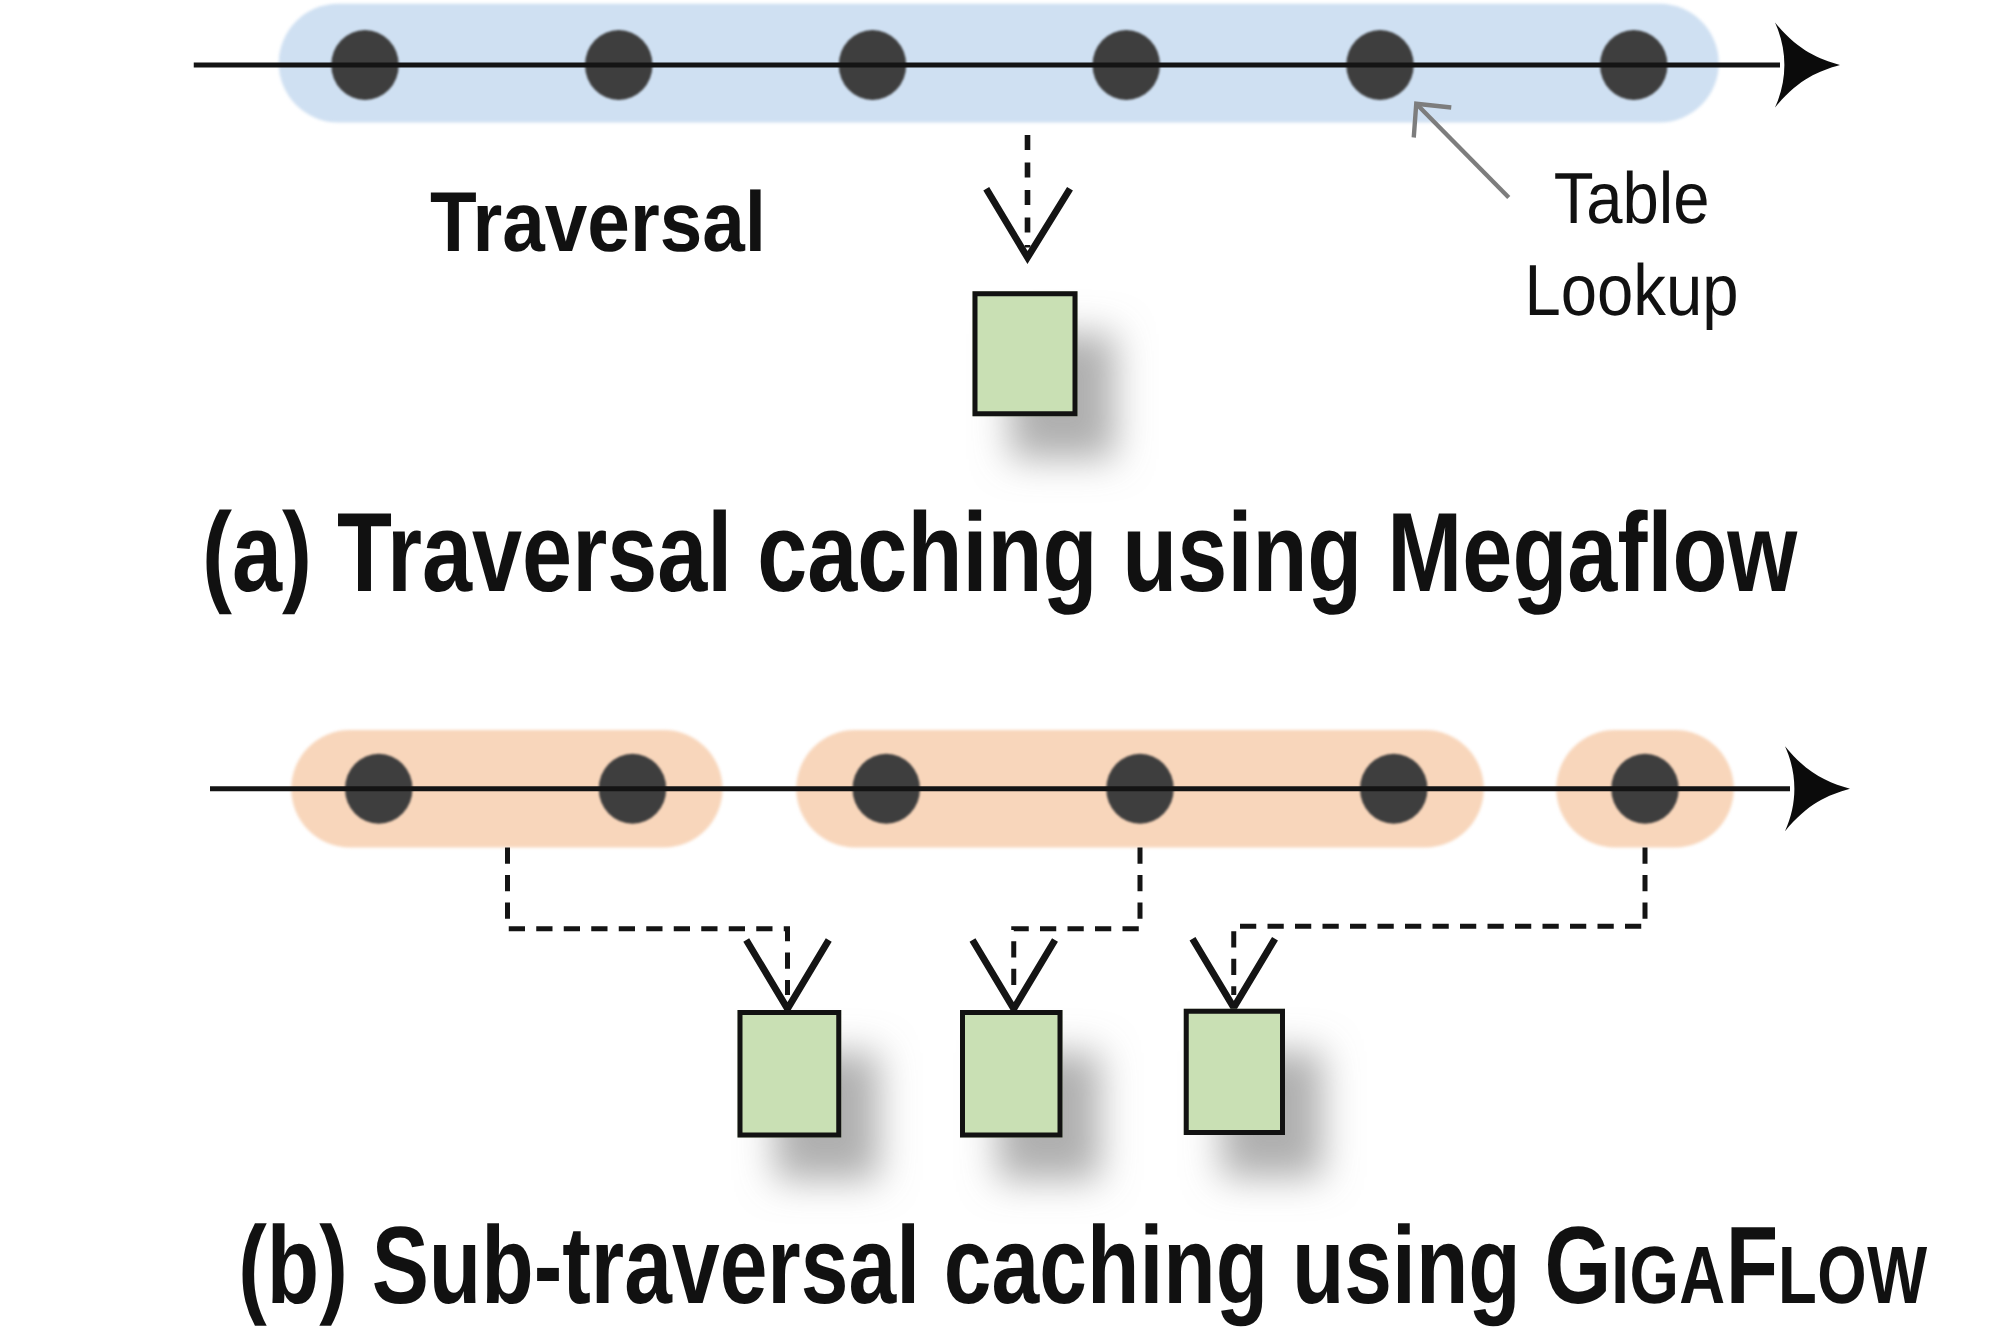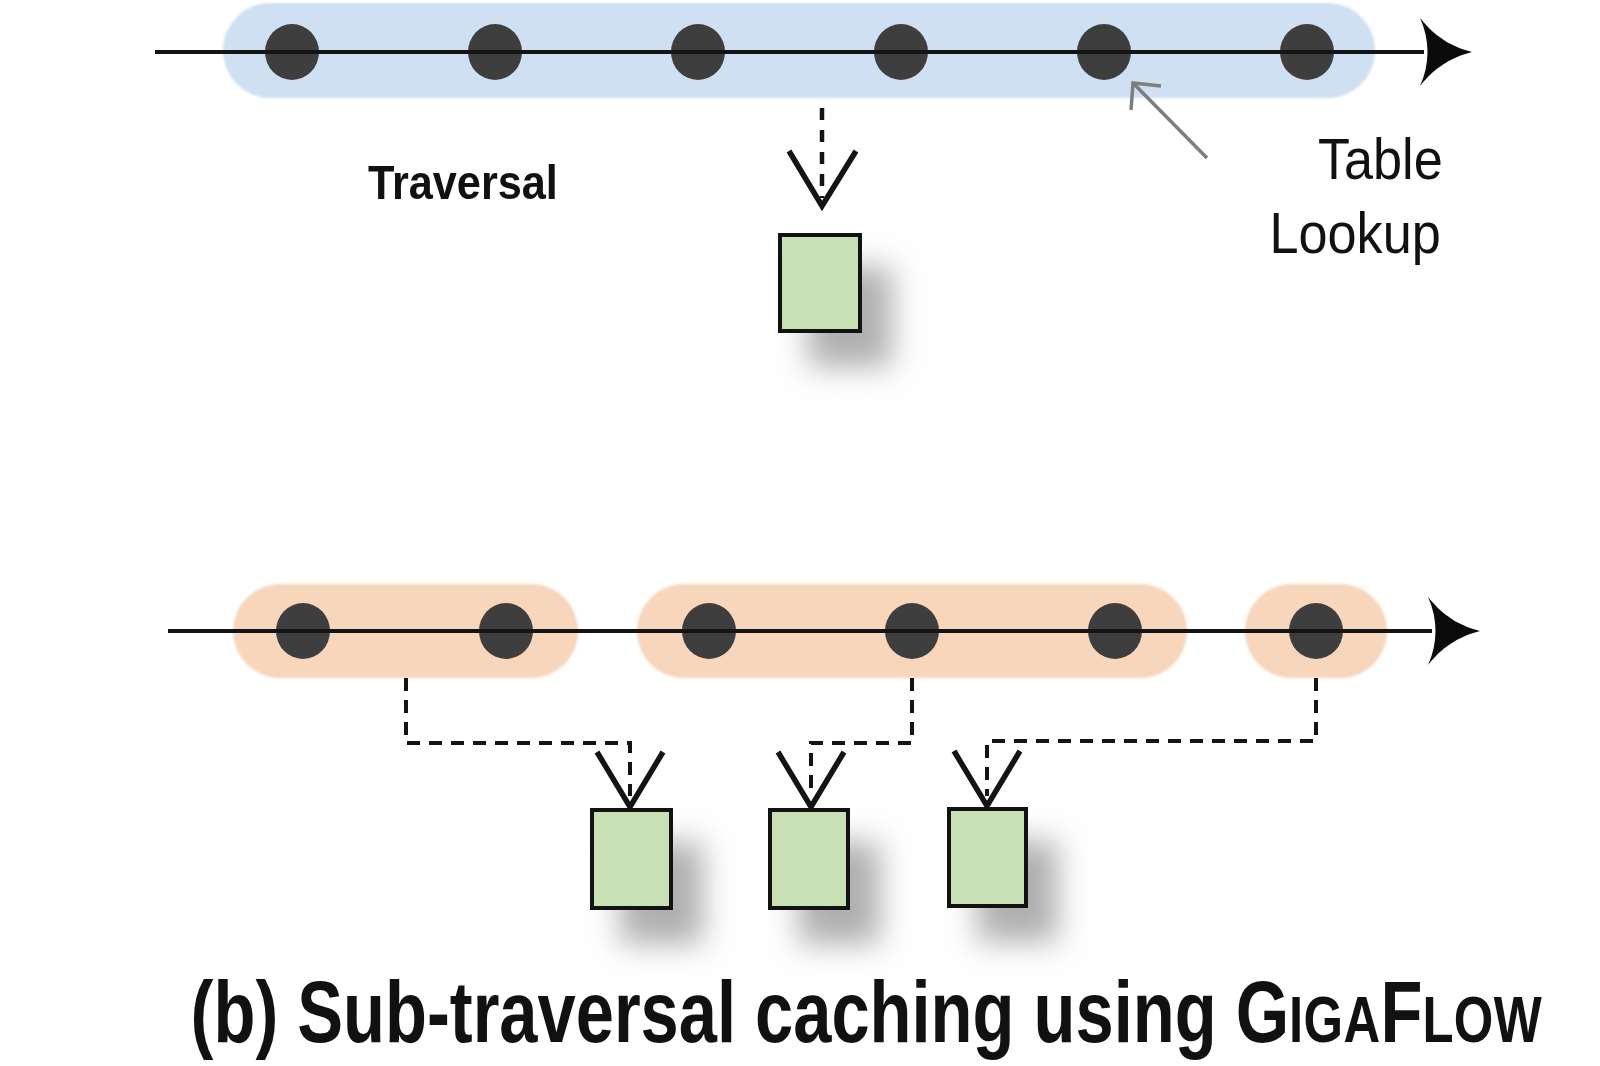--- a/index.html
+++ b/index.html
@@ -16,21 +16,21 @@
   .pill-a{background:var(--traversal-highlight);border-radius:48px;}
   .pill-b{background:var(--sub-traversal-highlight);border-radius:47px;}
   .dot{position:absolute;width:54px;height:56px;border-radius:50%;
        background:var(--node-dot);filter:blur(.7px);}
   svg.layer{position:absolute;left:0;top:0;z-index:3;}
   .cache-square{position:absolute;background:var(--cache-table-fill);
        border:4px solid #121212;z-index:4;
        box-shadow:30px 34px 30px rgba(110,110,110,.55);}
   .fig-label{position:absolute;z-index:5;font-weight:700;white-space:nowrap;}
   .fig-label .sq{display:inline-block;transform-origin:left center;}
-  .annotation{position:absolute;z-index:5;text-align:right;font-weight:400;white-space:nowrap;}
+  .annotation{position:absolute;z-index:5;text-align:center;font-weight:400;white-space:nowrap;}
   .annotation .sq{display:inline-block;transform:scaleX(.9);transform-origin:center;}
   .caption{position:absolute;left:0;width:1600px;text-align:center;z-index:5;
            font-weight:700;white-space:nowrap;line-height:1;}
   .caption .sq{display:inline-block;transform-origin:center;}
   .smallcaps{font-size:.74em;letter-spacing:.5px;}
 </style>
 </head>
 <body>
 
 <div id="canvas" style="--traversal-highlight: #cfe0f2; --sub-traversal-highlight: #f8d6bb; --cache-table-fill: #c9e0b4; --node-dot: #3e3e3e; --annotation-arrow: #7d7d7d;">
@@ -75,28 +75,31 @@
   <div class="dot" style="left:682px;top:603px;"></div>
   <div class="dot" style="left:885px;top:603px;"></div>
   <div class="dot" style="left:1088px;top:603px;"></div>
   <div class="dot" style="left:1289px;top:603px;"></div>
 
   <div class="cache-square" style="left:778px;top:233px;width:76px;height:92px;"></div>
   <div class="cache-square" style="left:590px;top:808px;width:75px;height:94px;"></div>
   <div class="cache-square" style="left:768px;top:808px;width:74px;height:94px;"></div>
   <div class="cache-square" style="left:947px;top:807px;width:73px;height:93px;"></div>
 
-  <div class="fig-label" style="left:368px;top:139px;font-size:48px;margin-top:16px;">
+  <div class="fig-label" style="left:344px;top:139px;font-size:68px;">
     <span class="sq" style="transform:scaleX(.9);">Traversal</span>
   </div>
 
   <div class="annotation" style="left:1160px;top:122px;width:290px;font-size:58px;line-height:74px;">
     <span class="sq">Table</span><br>
     <span class="sq">Lookup</span>
   </div>
 
+  <div class="caption" style="top:398px;font-size:90px;">
+    <span class="sq" style="transform:scaleX(.8);">(a) Traversal caching using Megaflow</span>
+  </div>
 
 
   <div class="caption" style="top:968px;font-size:88px;text-align:center;">
     <span class="sq" style="transform:scaleX(.78);"><span>(b) Sub-traversal caching using </span><span>G</span><span class="smallcaps">IGA</span><span>F</span><span class="smallcaps">LOW</span></span>
   </div>
 
 </div>
 
 </body></html>

